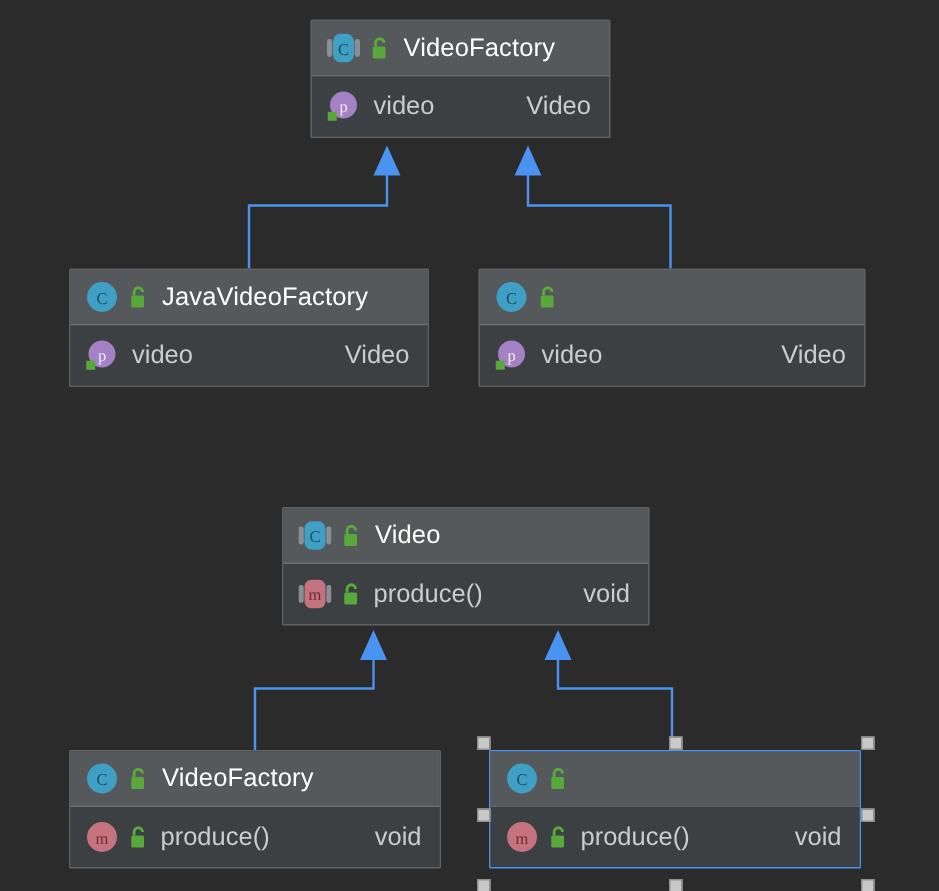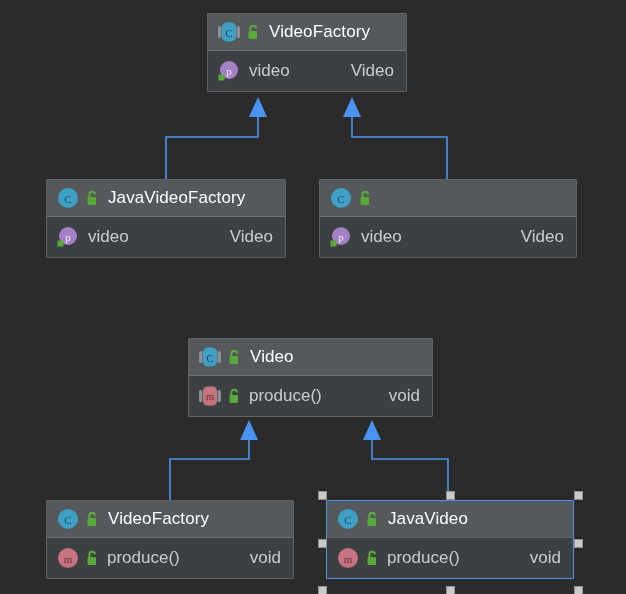--- a/index.html
+++ b/index.html
@@ -302,21 +302,20 @@
           <circle cx="11" cy="11" r="10" fill="#3f9fc4"></circle>
           <text x="11" y="15.5" font-size="11" font-family="'Liberation Serif',serif" text-anchor="middle" fill="#1d4f66">C</text>
         </svg>
       </span>
       <span class="icon icon-lock">
         <svg viewBox="0 0 14 16" width="14" height="16">
           <path d="M4.4 7 V4.6 a2.8 2.8 0 0 1 5.6 0" fill="none" stroke="#5aab3c" stroke-width="1.9"></path>
           <rect x="2.5" y="7" width="8.5" height="8" rx="1" fill="#58a83a"></rect>
         </svg>
       </span>
-      <span class="node-title">JavaVideo</span>
     </div>
     <div class="node-row">
       <span class="icon icon-badge">
         <svg viewBox="0 0 22 22" width="22" height="22">
           <circle cx="11" cy="11" r="10" fill="#c4737f"></circle>
           <text x="11" y="15.5" font-size="11" font-family="'Liberation Serif',serif" text-anchor="middle" fill="#6d2b36">m</text>
         </svg>
       </span>
       <span class="icon icon-lock">
         <svg viewBox="0 0 14 16" width="14" height="16">

